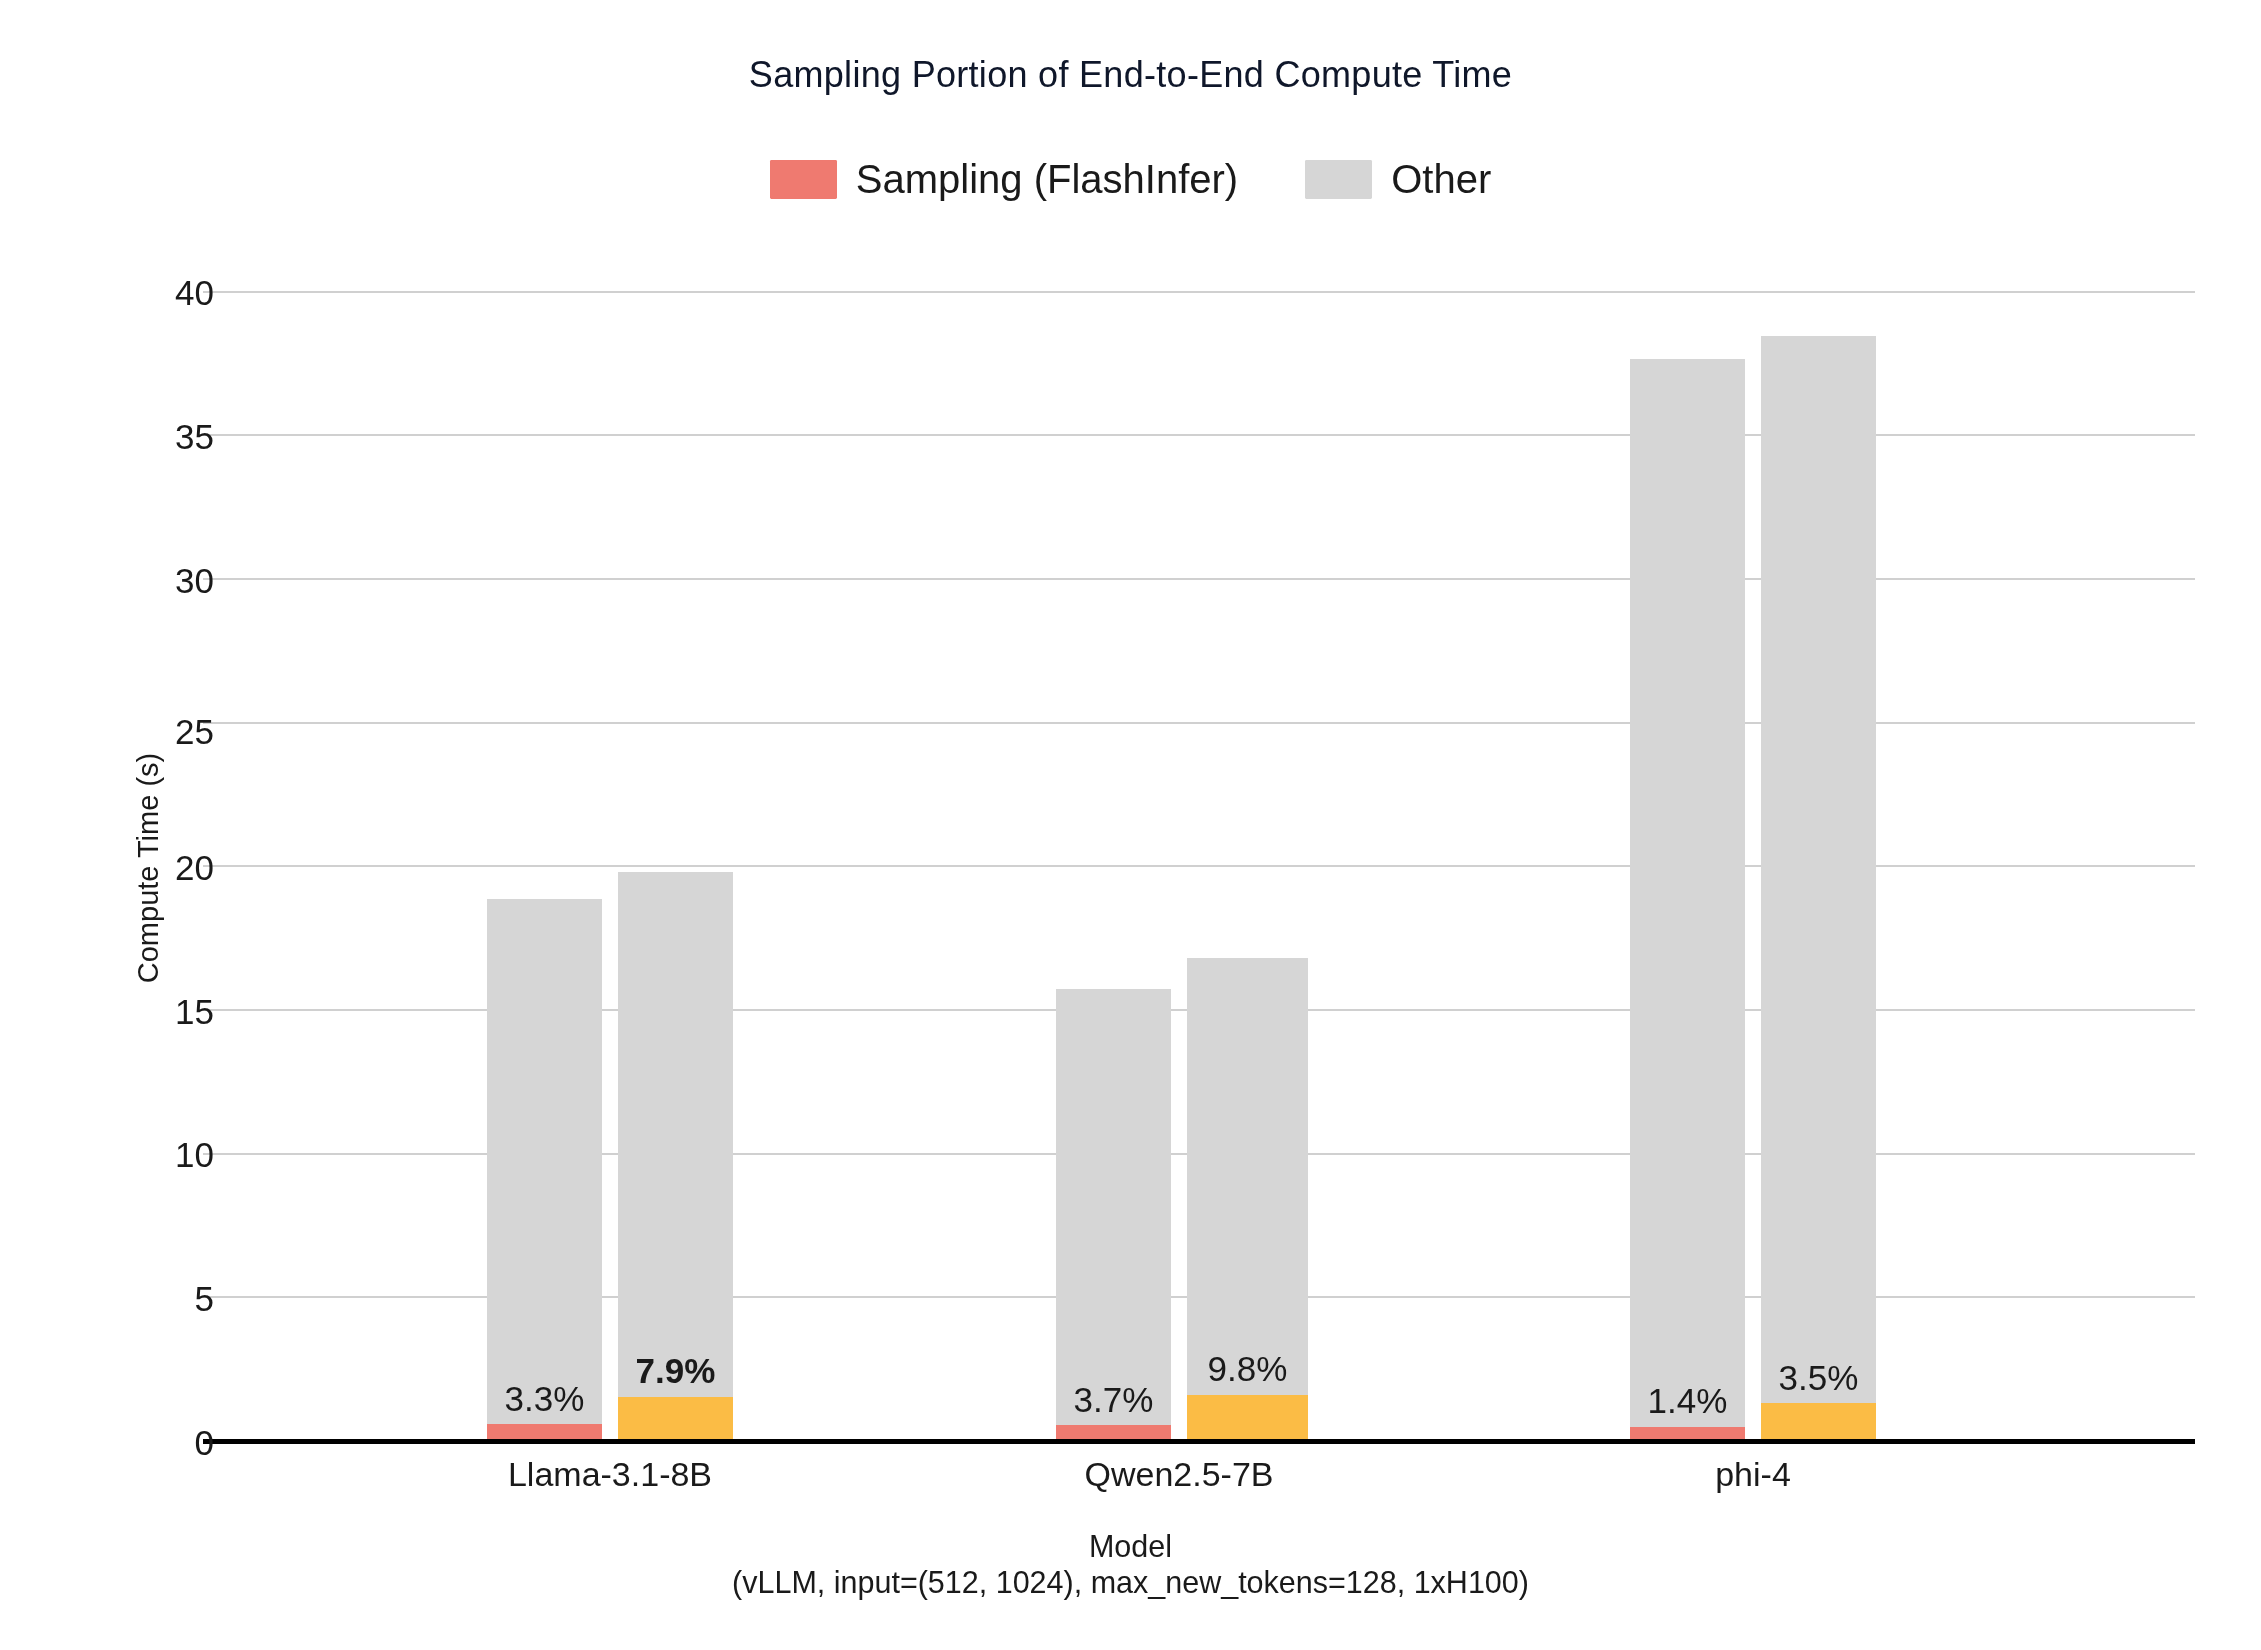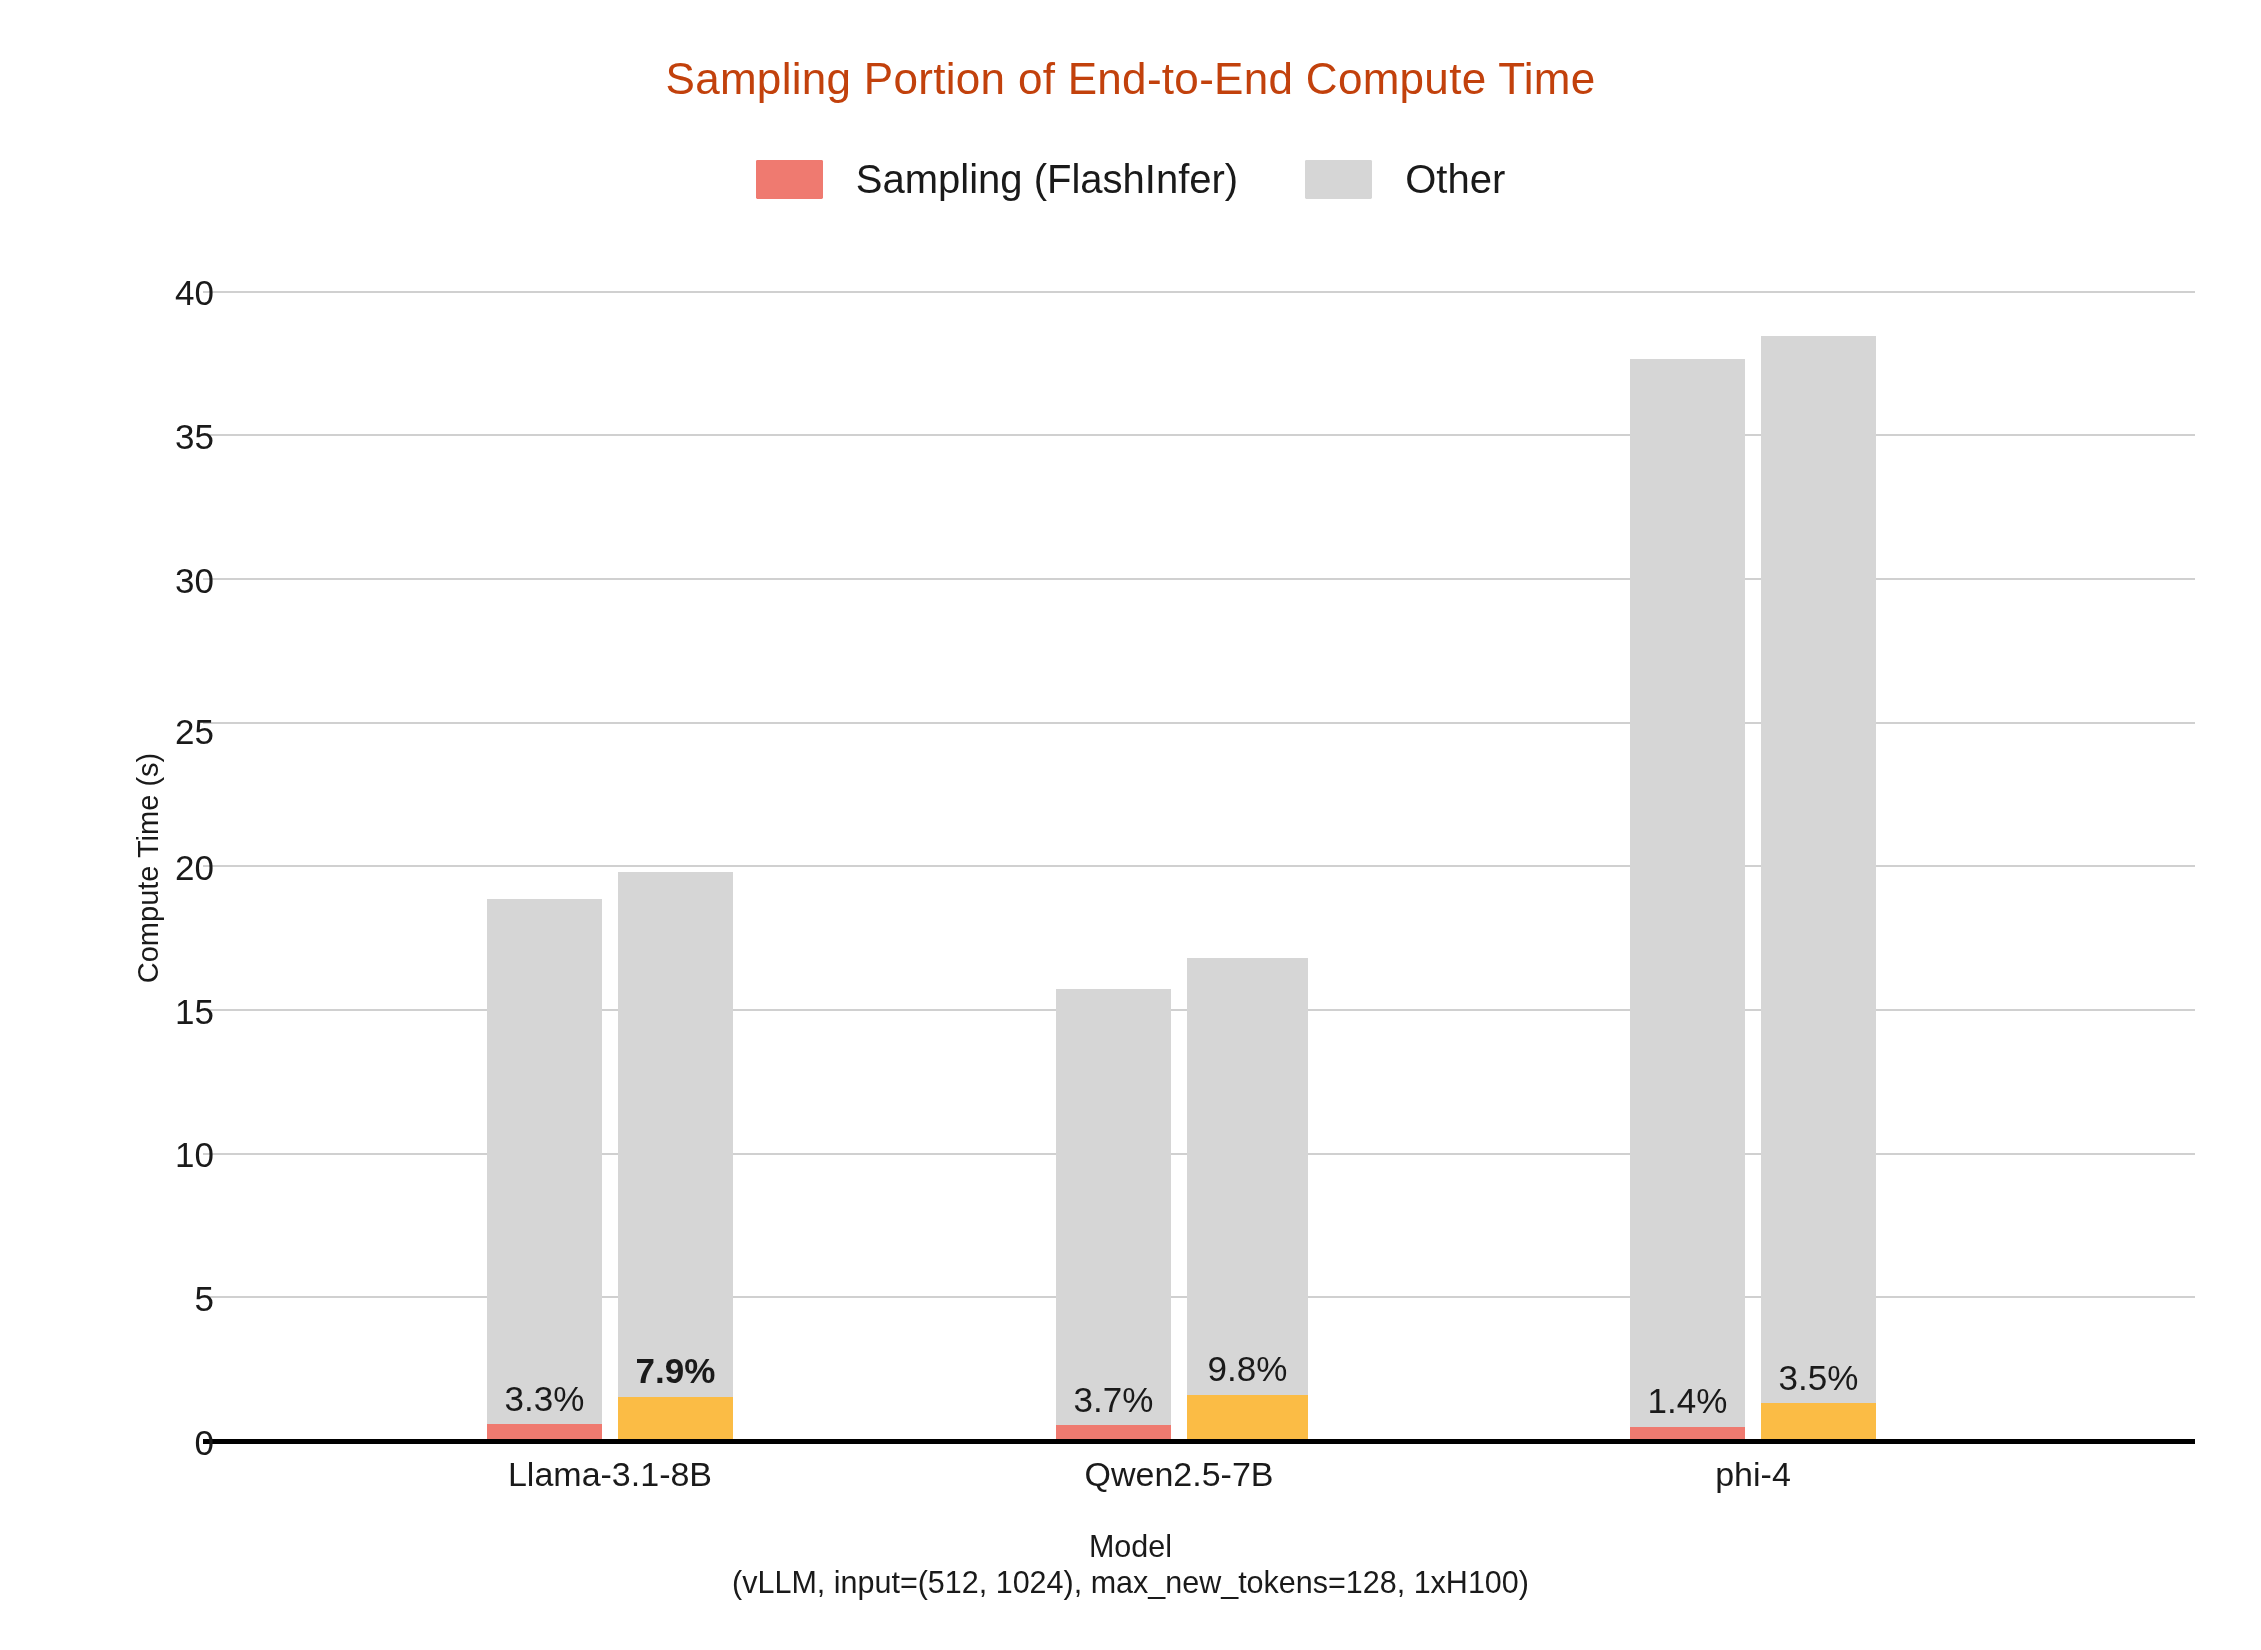--- a/index.html
+++ b/index.html
@@ -21,41 +21,41 @@
     background: #ffffff;
   }
 
   
   .chart-title {
     position: absolute;
     left: 0;
     top: 54px;
     width: 2261px;
     text-align: center;
-    font-size: 44px;
-    color: #c2410c;
+    font-size: 36px;
+    color: #0f172a;
     letter-spacing: 0.3px;
     white-space: nowrap;
   }
 
   
   .legend {
     position: absolute;
     top: 157px;
     left: 0;
     width: 2261px;
     display: flex;
     justify-content: center;
     align-items: center;
     gap: 67px;
   }
   .legend-item {
     display: flex;
     align-items: center;
-    gap: 33px;
+    gap: 19px;
   }
   .legend-swatch {
     width: 67px;
     height: 39px;
     border-radius: 1.4px;
     flex: none;
   }
   .legend-label {
     font-size: 40px;
     color: #1a1a1a;

